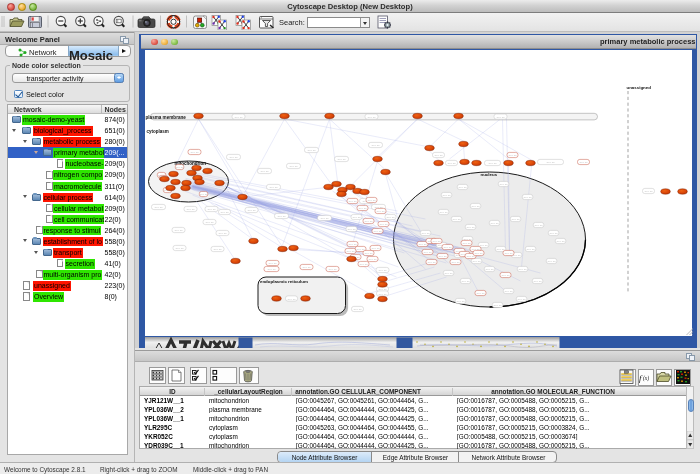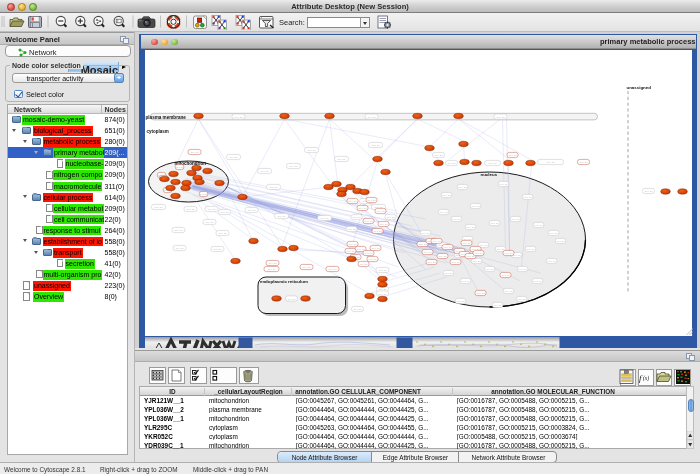--- a/index.html
+++ b/index.html
@@ -27,21 +27,21 @@
 
 
 #cpanel { left:0; top:32px; width:135px; height:430px; background:#e4e4e4; border-right:1px solid #b5b5b5; }
 #cphead { left:0; top:0px; width:134px; height:13px; background:linear-gradient(#dcdcdc,#c6c6c6); border-top:1px solid #9a9a9a; border-bottom:1px solid #adadad; }
 #cphead .t { font-size:7.5px; font-weight:bold; color:#222; padding:2px 0 0 5px; }
 .floaticon { position:absolute; width:9px; height:8px; }
 .floaticon i { position:absolute; border:1px solid #8899aa; background:#eef2f8; }
 .floaticon i.a { left:0; top:0; width:6px; height:6px; }
 .floaticon i.b { left:3px; top:2px; width:6px; height:6px; }
 #tabbar { left:5px; top:13px; width:126px; height:12px; background:#fcfcfc; border:1px solid #9a9a9a; border-radius:4px; }
-#tabbar .seg { position:absolute; top:16px; height:100%; font-size:11px; color:#222; text-align:right; }
+#tabbar .seg { position:absolute; top:0; height:100%; font-size:13px; color:#222; text-align:left; }
 #tabmosaic { left:62px; width:51px; background:linear-gradient(#d7eafc,#8fc0ee 85%,#a5cef2); border-left:1px solid #86a8c8; border-right:1px solid #86a8c8; font-weight:bold; }
 #tabarrow { left:113.5px; width:11px; }
 #tabarrow:after { content:""; position:absolute; left:2.5px; top:2.8px; border:2.6px solid transparent; border-left:4.2px solid #111; }
 #netlbl { position:absolute; left:23px; top:1.5px; font-size:7.5px; color:#222; }
 #grouplbl { left:10px; top:29.5px; font-size:7px; font-weight:bold; color:#333; background:#e4e4e4; padding:0 2px; z-index:3; }
 #groupbox { left:5px; top:32.5px; width:125px; height:37px; border:1px solid #b4b4b4; border-radius:3px; z-index:1; }
 #combo { left:12px; top:40.5px; width:112px; height:10px; background:linear-gradient(#ffffff,#e8e8e8); border:1px solid #9a9a9a; border-radius:3px; font-size:7px; color:#111; text-align:center; line-height:9px; z-index:2; padding-right:26px; }
 #combo .stepper { position:absolute; right:-1px; top:-1px; width:10px; height:10px; border-radius:2.5px; background:linear-gradient(#b5d7f7,#5f9de2); border:1px solid #5580b8; }
 #combo .stepper:before { content:""; position:absolute; left:2px; top:0.6px; border:2.1px solid transparent; border-bottom:2.8px solid #fff; }
 #combo .stepper:after { content:""; position:absolute; left:2px; bottom:0.6px; border:2.1px solid transparent; border-top:2.8px solid #fff; }
@@ -101,21 +101,21 @@
 #statusbar { left:0; top:462px; width:700px; height:12px; background:#ececec; border-top:1px solid #b0b0b0; font-size:6.4px; color:#333; }
 #statusbar span { position:absolute; top:3px; }
 </style>
 </head>
 <body>
 <div id="app">
   <div id="titlebar" class="abs">
     <div class="tl r"></div>
       <div class="tl y"></div>
       <div class="tl g"></div>
-    <div class="title">Attribute Desktop (New Session)</div>
+    <div class="title">Cytoscape Desktop (New Desktop)</div>
   </div>
 
   <div id="toolbar" class="abs">
     <svg class="ticon" style="left:0;top:0" width="400" height="17" viewBox="0 0 400 17">
         <line x1="2" y1="3" x2="2" y2="14" stroke="#b5b5b5" stroke-width="0.8"></line>
 <line x1="4" y1="3" x2="4" y2="14" stroke="#b5b5b5" stroke-width="0.8"></line>
 <line x1="48" y1="2.5" x2="48" y2="14.5" stroke="#bbb" stroke-width="0.9"></line>
 <line x1="133" y1="2.5" x2="133" y2="14.5" stroke="#bbb" stroke-width="0.9"></line>
 <line x1="160.5" y1="2.5" x2="160.5" y2="14.5" stroke="#bbb" stroke-width="0.9"></line>
 <line x1="186.5" y1="2.5" x2="186.5" y2="14.5" stroke="#bbb" stroke-width="0.9"></line>

